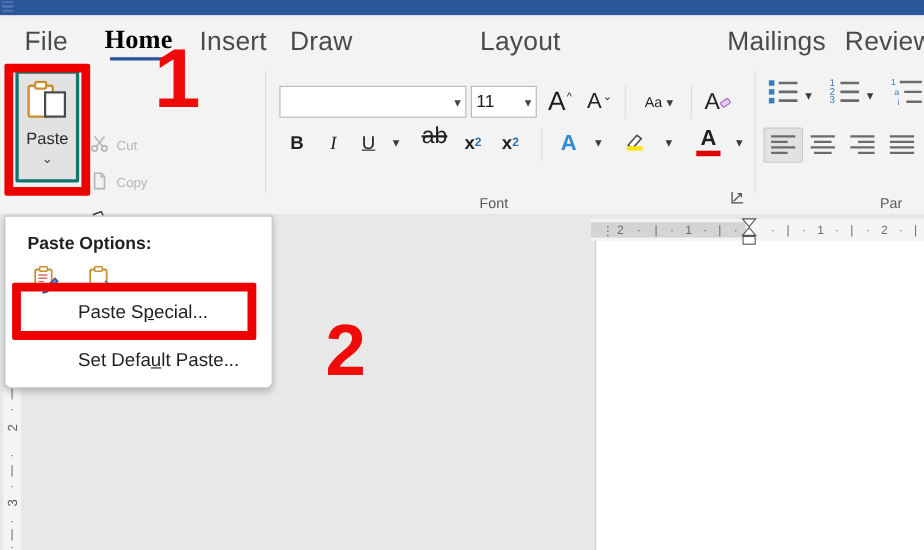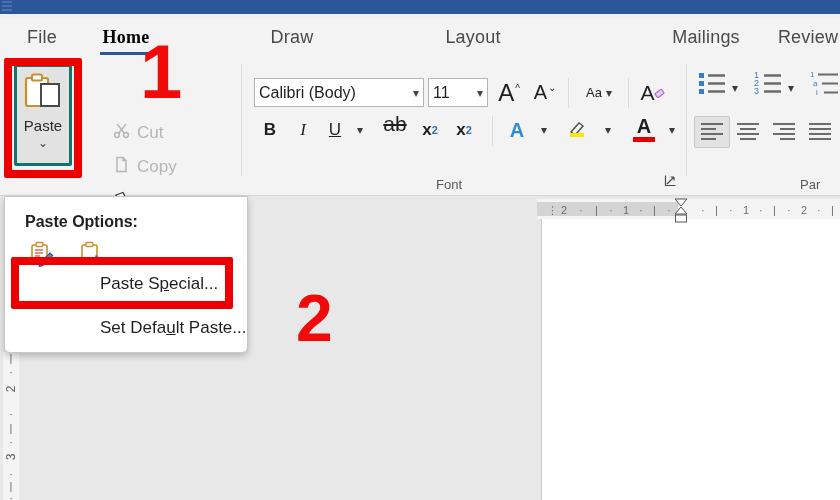--- a/index.html
+++ b/index.html
@@ -29,21 +29,21 @@
   }
 
   
   .tabbar {
     position: absolute; left: 0; top: 19px; width: 840px; height: 37px;
     background: #f3f3f3;
   }
   .tab {
     position: absolute; top: 0; height: 37px;
     display: flex; align-items: center; justify-content: center;
-    font-size: 18px; color: #4a4a4a; white-space: nowrap;
+    font-size: 24px; color: #4a4a4a; white-space: nowrap;
     letter-spacing: .2px;
   }
   .tab.active { color: #000000; font-weight: 600; font-family: Liberation Serif, serif; }
   .tab-underline {
     position: absolute; height: 3px; background: #2b579a; bottom: 1px;
     left: 12px; right: 12px;
   }
 
   
   .ribbon {
@@ -62,21 +62,21 @@
     position: absolute; left: 14px; top: 8px; width: 58px; height: 102px;
     background: #e2e2e2; border: 3px solid #0f766e; border-radius: 2px;
     display: flex; flex-direction: column; align-items: center;
   }
   .paste-ico { margin-top: 6px; }
   .paste-txt { font-size: 15px; color: #2b2b2b; margin-top: 2px; }
   .paste-car { font-size: 12px; color: #3a3a3a; line-height: 10px; margin-top: 4px;}
 
   .clip-item {
     position: absolute; left: 82px; display: flex; align-items: center;
-    gap: 7px; font-size: 17px; color: #b6b6b6; white-space: nowrap; margin-left: 31px;
+    gap: 7px; font-size: 12px; color: #b6b6b6; white-space: nowrap;
   }
   .clip-item.enabled { color: #1f1f1f; }
 
   
   .fontbox {
     position: absolute; background: #ffffff; border: 1px solid #b4b4b4;
     display: flex; align-items: center; padding: 0 4px;
     font-size: 16px; color: #1f1f1f;
   }
   .fontbox .cv { margin-left: auto; font-size: 12px; color: #444; }
@@ -136,21 +136,21 @@
     border-radius: 0 0 6px 6px;
     box-shadow: 0 3px 7px rgba(0,0,0,.22);
   }
   .dd-title {
     position: absolute; left: 20px; top: 16px;
     font-size: 16px; font-weight: bold; color: #1f1f1f;
   }
   .dd-icons { position: absolute; left: 24px; top: 44px; display: flex; gap: 24px; }
   .dd-item {
     position: absolute; left: 0; width: 244px; height: 30px;
-    display: flex; align-items: center; font-size: 17px; color: #1f1f1f; padding-left: 29px;
+    display: flex; align-items: center; font-size: 17px; color: #1f1f1f;
   }
   .dd-item span.lbl { margin-left: 66px; }
   u { text-decoration: underline; text-underline-offset: 1px; }
 
   
   .redbox {
     position: absolute; border: 8px solid #ee0000; border-radius: 2px;
     pointer-events: none;
   }
   .rednum {
@@ -170,20 +170,23 @@
   <div class="titlebar-under"></div>
 
   <div class="tabbar">
     <div class="tab" style="left:18px;width:48px">
         <span>File</span>
       </div>
     <div class="tab active" style="left:88px;width:76px">
       <span>Home</span>
       <div class="tab-underline"></div>
     </div>
+    <div class="tab" style="left:180px;width:64px">
+        <span>Insert</span>
+      </div>
     <div class="tab" style="left:262px;width:60px">
         <span>Draw</span>
       </div>
     <div class="tab" style="left:438px;width:70px">
         <span>Layout</span>
       </div>
     <div class="tab" style="left:662px;width:88px">
         <span>Mailings</span>
       </div>
     <div class="tab" style="left:772px;width:72px">
@@ -236,21 +239,20 @@
           <path d="M3 4l7-2.5 2 4L5 8z" fill="#fff" stroke="#3a3a3a" stroke-width="1.3"></path>
           <path d="M5 8l2 2-3 6-2-1z" fill="#e8a33d" stroke="#3a3a3a" stroke-width="1.1"></path>
         </svg>
       </span>
       <span>Format Painter</span>
     </div>
 
     <div class="grp-sep" style="left:241px"></div>
 
     <div class="fontbox" style="left:254px;top:22px;width:170px;height:29px">
-      <span>Calibri (Body)</span>
       <span class="cv">▾</span>
     </div>
 
     <div class="fontbox" style="left:428px;top:22px;width:60px;height:29px">
       <span>11</span>
       <span class="cv">▾</span>
     </div>
 
     <div class="fbtn" style="left:494px;top:22px;width:30px;height:29px">
       <span style="font-size:24px">A</span>

